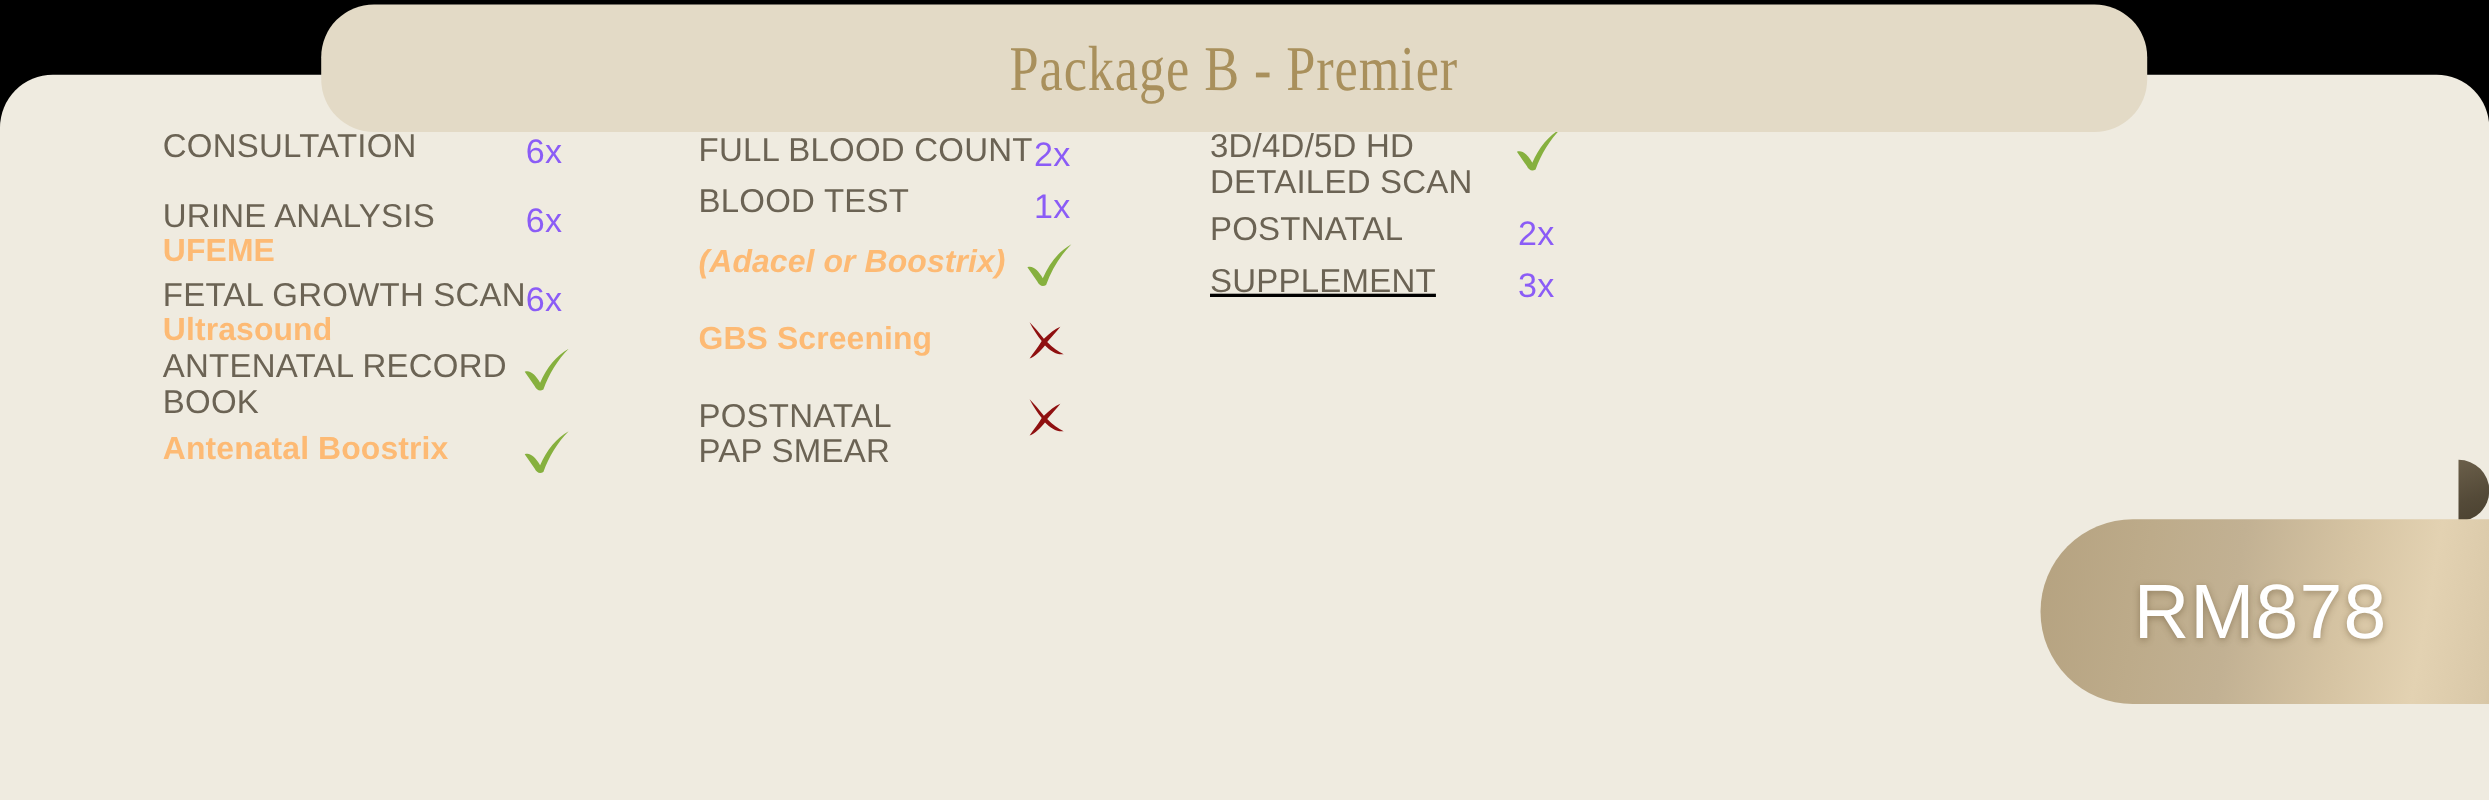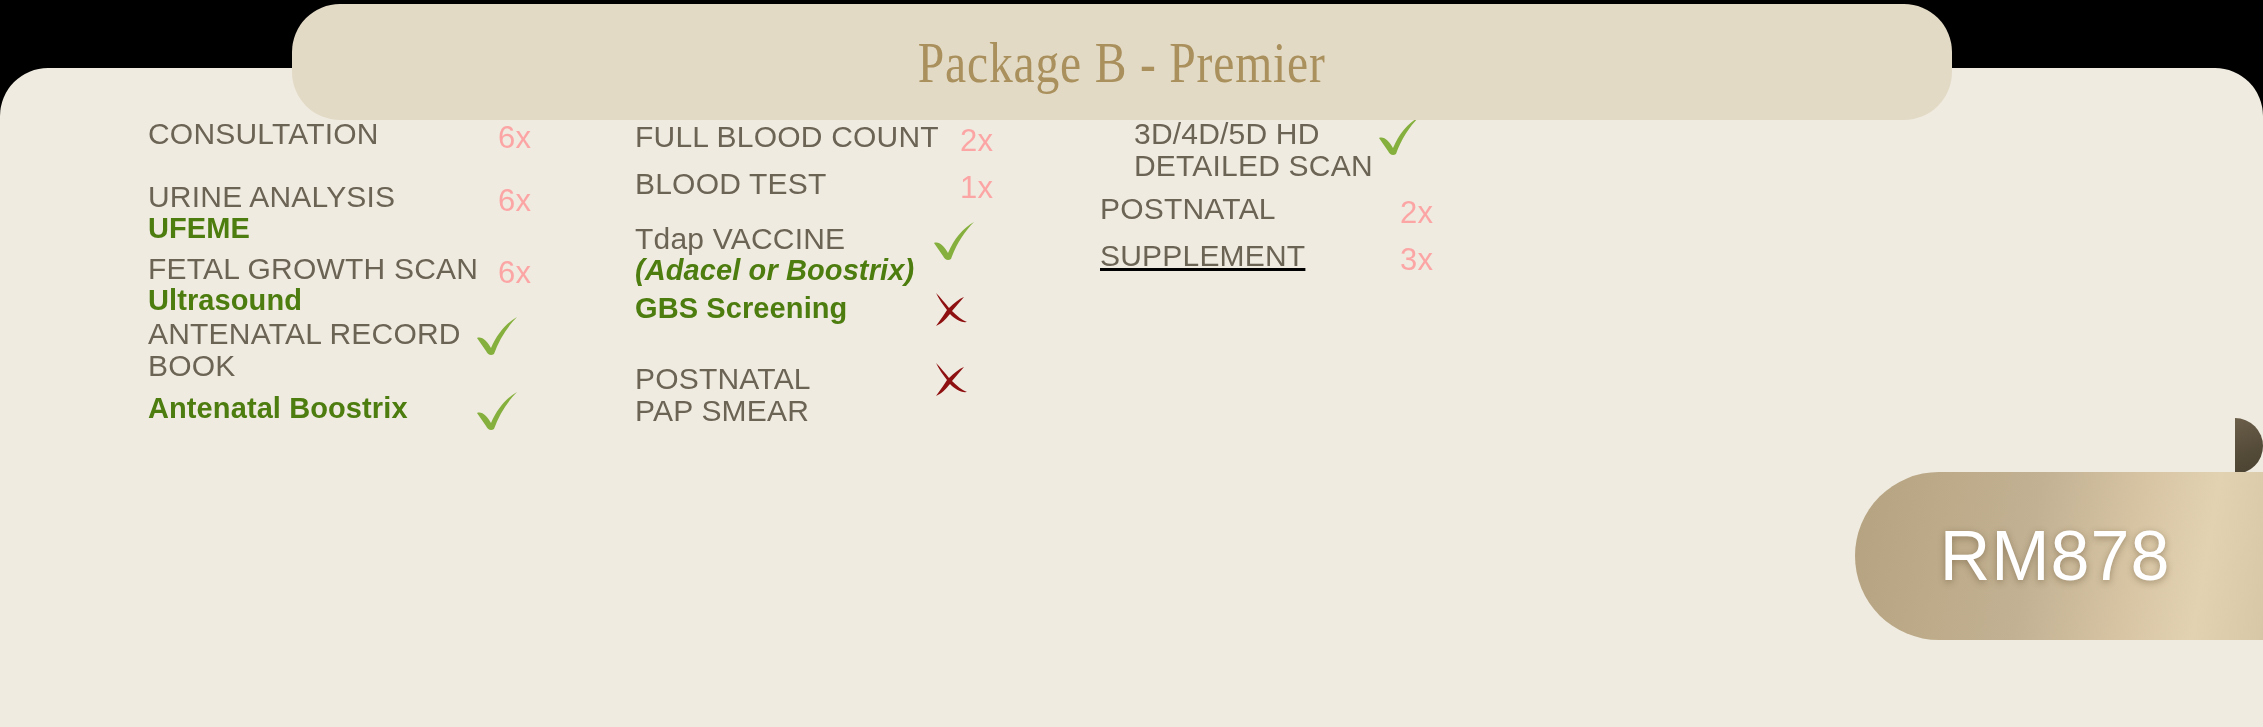--- a/index.html
+++ b/index.html
@@ -38,30 +38,29 @@
   #col-1{left:148px;width:440px;}
   #col-2{left:635px;width:475px;}
   #col-3{left:1100px;width:430px;}
 
   .row{position:absolute;display:block;}
   .label{
     color:#6b6354;font-size:30px;font-weight:400;
     line-height:1.08;letter-spacing:.2px;white-space:pre-line;
   }
   .sub{
-    color:#4d7c0f;font-size:29px;font-weight:700;
+    color:#fdba74;font-size:29px;font-weight:700;
     line-height:1.1;letter-spacing:.1px;
   }
   .sub.italic{font-style:italic;}
 
   
   .value{
-    position:absolute;color:#fca5a5;font-size:31px;font-weight:400;
+    position:absolute;color:#8b5cf6;font-size:31px;font-weight:400;
     letter-spacing:.2px;
-    margin-left:20px;
   }
   .mark{position:absolute;line-height:1;}
   .mark svg{display:block;}
 
   
   #price-ribbon{
     position:absolute;left:1855px;top:472px;width:440px;height:168px;
     border-radius:84px 0 0 84px;
     background:linear-gradient(100deg,#b5a280 0%,#bdab8a 22%,#c2b193 40%,#d6c4a3 62%,#e3d2b2 78%,#d9c8a8 92%,#c9b894 100%);
     z-index:6;
@@ -125,21 +124,20 @@
   <div class="column" id="col-2">
       <div class="row" style="top: 53px; left: 0px;">
         <div class="label">FULL BLOOD COUNT</div>
       </div>
       <div class="value" style="top: 55px; left: 305px;">2x</div>
       <div class="row" style="top: 100px; left: 0px;">
         <div class="label">BLOOD TEST</div>
       </div>
       <div class="value" style="top: 102px; left: 305px;">1x</div>
       <div class="row" style="top: 155px; left: 0px;">
-        <div class="label">Tdap VACCINE</div>
         <div class="sub italic">(Adacel or Boostrix)</div>
       </div>
       <div class="mark" style="top: 151px; left: 295px;">
         <svg width="48" height="44" viewBox="0 0 48 44">
           <path d="M4 24 C9 22 14 27 18 34 C24 20 33 9 44 3 C34 13 26 26 21 40 C18 42 15 41 13 37 Z" fill="#86b03e"></path>
         </svg>
       </div>
       <div class="row" style="top: 225px; left: 0px;">
         <div class="sub">GBS Screening</div>
       </div>
@@ -152,21 +150,21 @@
         <div class="label">POSTNATAL
 PAP SMEAR</div>
       </div>
       <div class="mark" style="top: 291px; left: 295px;">
         <svg width="40" height="40" viewBox="0 0 40 40">
           <path d="M6 4 C10 8 15 14 19 19 C24 14 29 10 34 8 C30 13 26 17 22 22 C27 27 32 31 37 33 C31 34 25 30 20 25 C16 30 11 35 6 37 C10 31 14 26 17 21 C13 16 9 10 6 4 Z" fill="#8f1010"></path>
         </svg>
       </div>
     </div>
   <div class="column" id="col-3">
-      <div class="row" style="top: 50px; left: 0px; margin-left: 34px;">
+      <div class="row" style="top: 50px; left: 0px;">
         <div class="label">3D/4D/5D HD
 DETAILED SCAN</div>
       </div>
       <div class="mark" style="top: 46px; left: 275px;">
         <svg width="48" height="44" viewBox="0 0 48 44">
           <path d="M4 24 C9 22 14 27 18 34 C24 20 33 9 44 3 C34 13 26 26 21 40 C18 42 15 41 13 37 Z" fill="#86b03e"></path>
         </svg>
       </div>
       <div class="row" style="top: 125px; left: 0px;">
         <div class="label">POSTNATAL</div>

